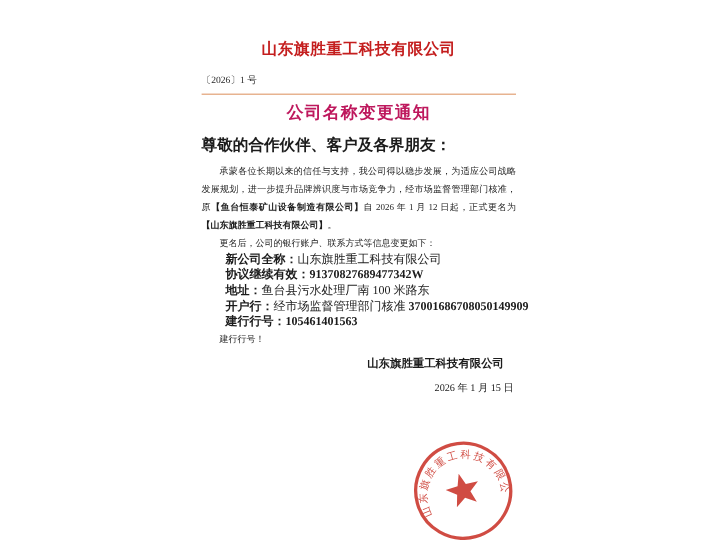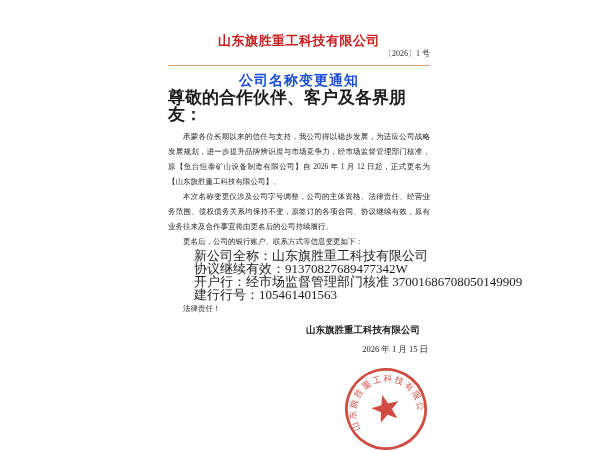--- a/index.html
+++ b/index.html
@@ -18,61 +18,62 @@
   }
   .title {
     color:#c41e1e;
     font-weight:bold;
     font-size:13px;
     letter-spacing:0.5px;
     text-align:center;
     line-height:16px;
   }
   .docnum {
-    margin-top:0;
+    margin-top:13px;
     font-size:8px;
     color:#2a2a2a;
-    text-align:right;
+    text-align:left;
     line-height:10px;
   }
   .rule {
     margin-top:6px;
     border-top:1.5px solid #e2a176;
     height:0;
   }
   .notice {
     margin-top:6px;
     font-family:"Liberation Sans","DejaVu Sans",sans-serif;
     font-weight:bold;
     font-size:14px;
     letter-spacing:1px;
     text-align:center;
     line-height:17px;
-    color:#1d4ed8;
+    color:#be185d;
   }
   .salutation {
+    margin-top:10px;
     font-weight:bold;
-    font-size:17px;
+    font-size:13px;
     line-height:17px;
   }
   .para {
     margin-top:6px;
     font-size:7.5px;
     line-height:15px;
     text-indent:2em;
     text-align:justify;
   }
   .para + .para { margin-top:0; }
   .info-line {
-    font-size:13px;
+    font-size:10px;
     line-height:13px;
     padding-left:2em;
     white-space:nowrap;
   }
-  .b { font-weight:normal; }
+  .b { font-weight:bold; }
   .closing {
     font-size:7.5px;
     line-height:15px;
     text-indent:2em;
   }
   .sig-company {
     margin-top:8px;
     font-weight:bold;
     font-size:9.5px;
     line-height:12px;
@@ -101,31 +102,31 @@
 
 <div class="doc">
   <div class="title">山东旗胜重工科技有限公司</div>
   <div class="docnum">〔2026〕1 号</div>
   <div class="rule"></div>
   <div class="notice">公司名称变更通知</div>
 
   <div class="salutation">尊敬的合作伙伴、客户及各界朋友：</div>
 
   <p class="para"><span>承蒙各位长期以来的信任与支持，我公司得以稳步发展，为适应公司战略发展规划，进一步提升品牌辨识度与市场竞争力，经市场监督管理部门核准，原</span><span class="b">【鱼台恒泰矿山设备制造有限公司】</span><span>自 2026 年 1 月 12 日起，正式更名为</span><span class="b">【山东旗胜重工科技有限公司】</span><span>。</span></p>
-  <p class="para">本次名称变更仅涉及公司字号调整，公司的主体资格、法律责任、经营业务范围、债权债务关系均保持不变，原签订的各项合同、协议继续有效，原有业务往来及合作事宜将由更名后的公司持续履行。</p>
   <p class="para">更名后，公司的银行账户、联系方式等信息变更如下：</p>
 
   <div>
     <div class="info-line"><span class="b">新公司全称：</span><span>山东旗胜重工科技有限公司</span></div>
     <div class="info-line"><span class="b">协议继续有效：</span><span class="b">91370827689477342W</span></div>
+    <div class="info-line"><span class="b">地址：</span><span>鱼台县污水处理厂南 100 米路东</span></div>
     <div class="info-line"><span class="b">开户行：</span><span>经市场监督管理部门核准 </span><span class="b">37001686708050149909</span></div>
     <div class="info-line"><span class="b">建行行号：</span><span class="b">105461401563</span></div>
   </div>
 
-  <div class="closing">法律责任！</div>
+  <div class="closing">建行行号！</div>
 
   <div class="sig-company">山东旗胜重工科技有限公司</div>
   <div class="sig-date">2026 年 1 月 15 日</div>
 </div>
 
 <svg class="seal" viewBox="0 0 100 100" xmlns="http://www.w3.org/2000/svg">
   <circle cx="50" cy="50" r="46" fill="none" stroke="#ca3329" stroke-width="3.2"></circle>
   <polygon fill="#ca3329" points="50,33 54.11,44.34 66.17,44.75 56.66,52.16 59.99,63.75 50,57 40.01,63.75 43.34,52.16 33.83,44.75 45.89,44.34"></polygon>
   <path id="sealArc" d="M 15,65 A 36.5,36.5 0 1 1 85,65" fill="none"></path>
   <text font-size="10" fill="#ca3329" letter-spacing="2.2" font-family="Liberation Serif, DejaVu Serif, serif">

